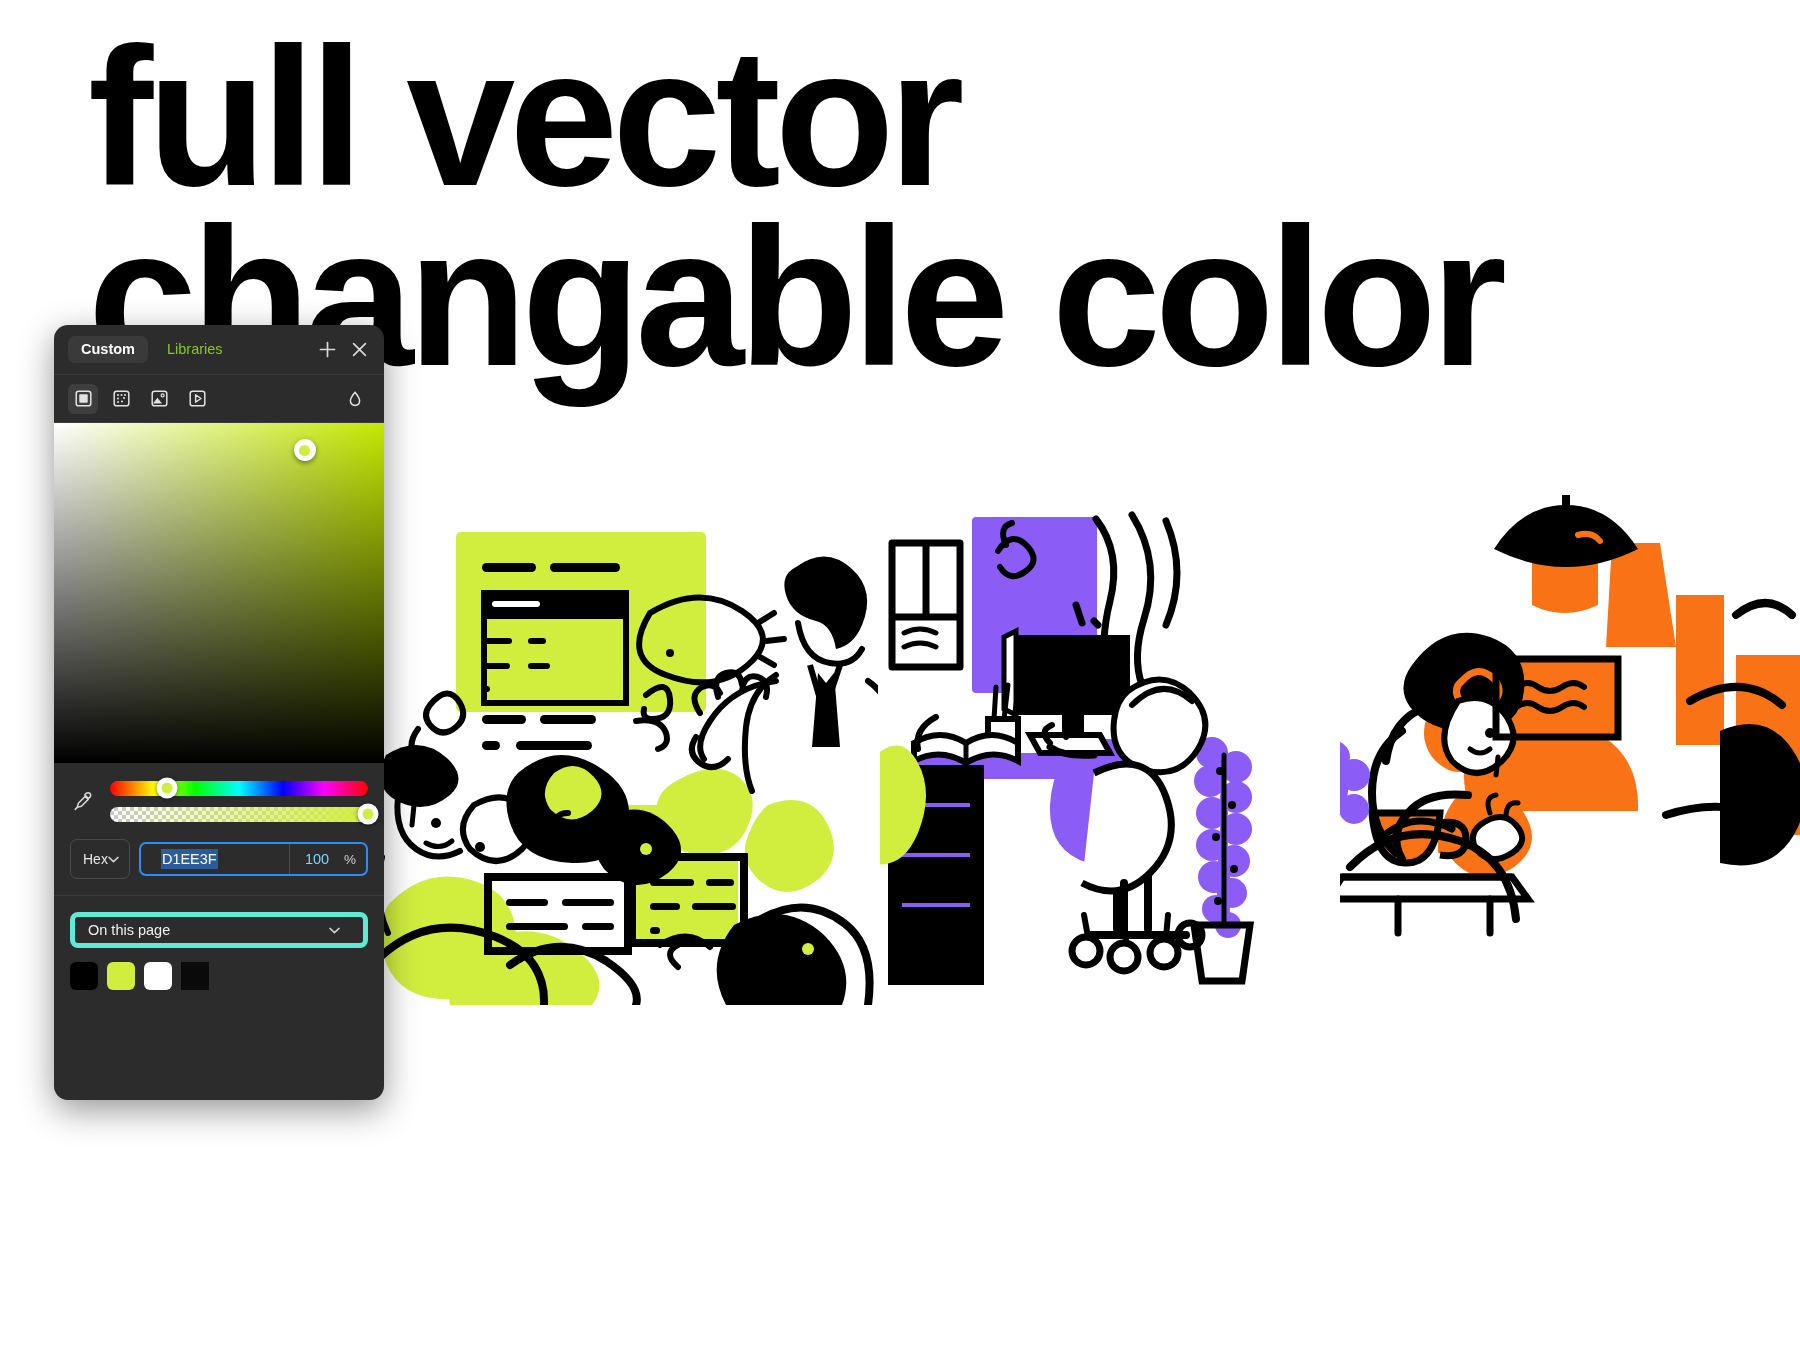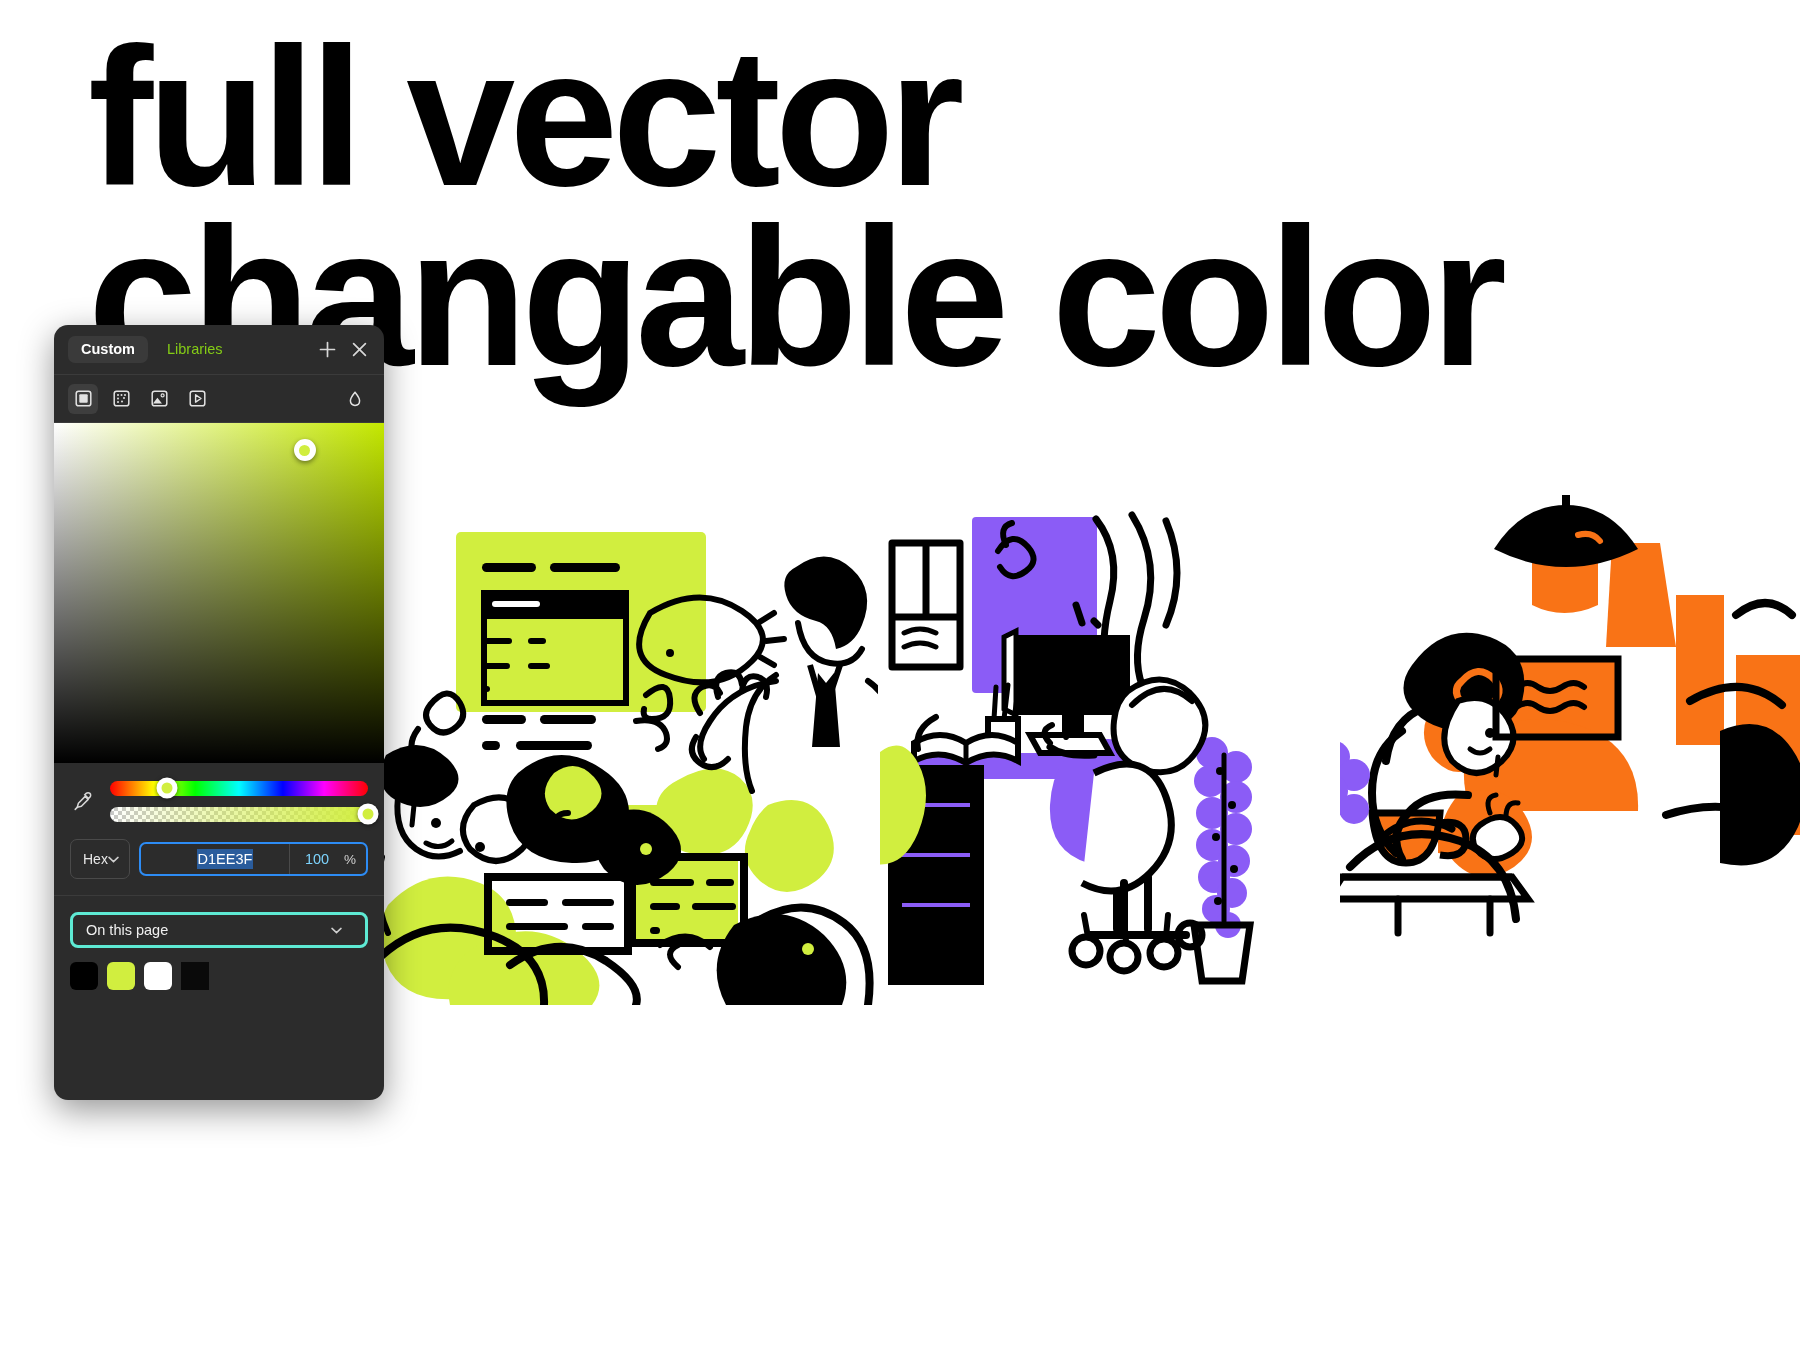--- a/index.html
+++ b/index.html
@@ -126,33 +126,33 @@
     display:flex; align-items:center; gap:0;
     height:40px; padding:0 10px 0 12px;
     border:1px solid #4a4a4a; border-radius:7px;
     font-size:14px; color:#e8e8e8; cursor:pointer;
   }
   .hex-group {
     flex:1; display:flex; align-items:center; height:34px;
     border:2px solid #2d8cf5; border-radius:7px; overflow:hidden;
   }
   .hex-val {
-    flex:1; padding-left:20px; font-size:14.5px; line-height:1;text-align:center;
+    flex:1; padding-left:20px; font-size:14.5px; line-height:1;
   }
   .hex-val span { background:#2a5c9c; color:#fff; padding:2px 1px; }
   .hex-div { width:1px; height:100%; background:#4a4a4a; }
   .alpha-val {
     width:54px; text-align:center; font-size:14.5px; color:#7dd3fc;
   }
   .alpha-pct { width:22px; font-size:13.5px; color:#d0d0d0; }
 
   
   .pk-page { padding:16px 16px 0 16px; }
   .page-select {
-    height:36px; border:3px solid #5eead4; border-radius:8px;
+    height:36px; border:5px solid #5eead4; border-radius:8px;
     display:flex; align-items:center; padding:0 23px 0 13px;
     font-size:14.5px; color:#f0f0f0; cursor:pointer;
   }
   .page-select .sp { flex:1; }
   .swatches { display:flex; gap:9px; padding:14px 16px 0 16px; }
   .sw { width:28px; height:28px; border-radius:6px; cursor:pointer; }
   .sw.sharp { border-radius:0; }
 
   svg { display:block; }
 </style>

